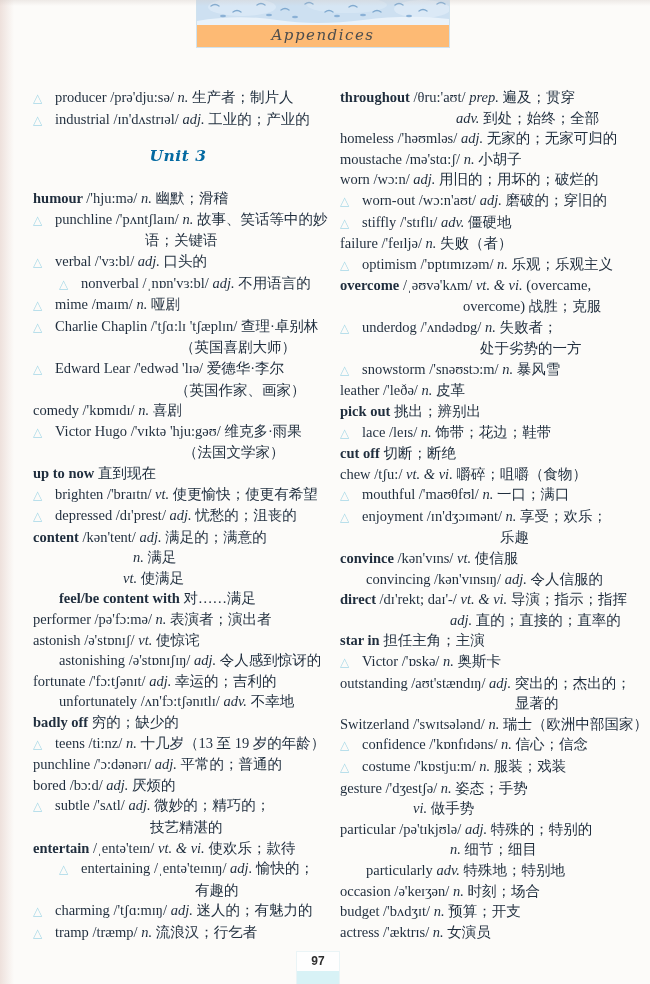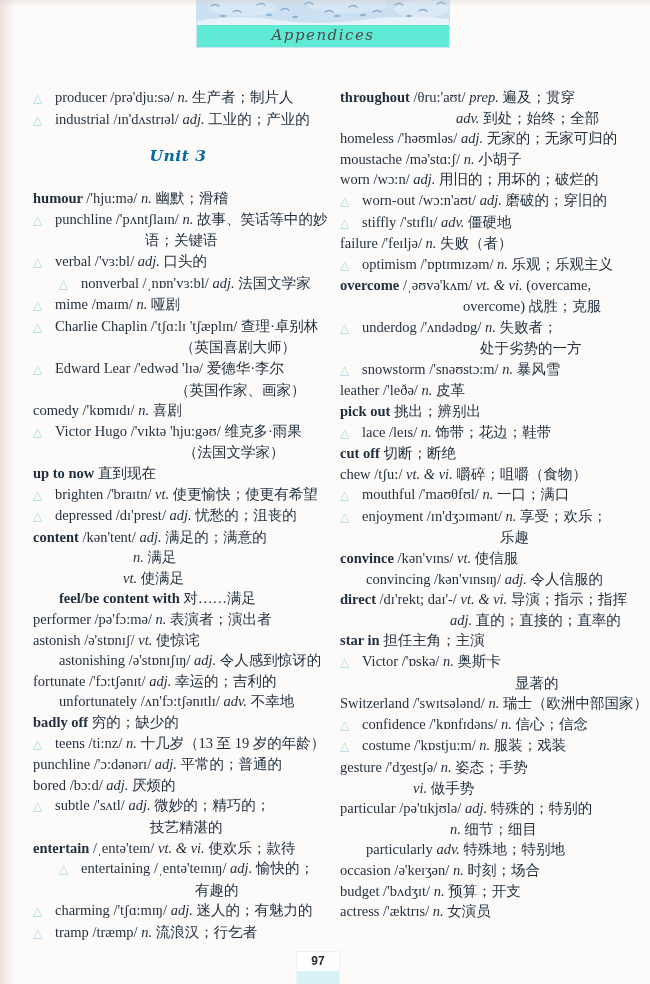--- a/index.html
+++ b/index.html
@@ -4,21 +4,21 @@
 <style>
   html,body{margin:0;padding:0;background:#e9e9e9;}
   .page{position:relative;width:650px;height:984px;background:#fcfbf9;overflow:hidden;
         font-family:"Liberation Serif","DejaVu Serif",serif;color:#1f2d3d;}
   .page::before{content:"";position:absolute;left:0;top:0;bottom:0;width:14px;
         background:linear-gradient(90deg,rgba(226,203,196,.55),rgba(226,203,196,0));pointer-events:none;}
   .page::after{content:"";position:absolute;left:0;top:0;right:0;height:6px;
         background:linear-gradient(180deg,rgba(210,200,195,.35),rgba(210,200,195,0));pointer-events:none;}
 
   
-  .banner{position:absolute;left:196px;top:-1px;width:254px;background:#5eead4;
+  .banner{position:absolute;left:196px;top:-1px;width:254px;background:#fdba74;
           border:1px solid #cfe2ef;box-sizing:border-box;}
   .banner-art{height:25px;overflow:hidden;background:#cde0f1;}
   .banner-title{height:22px;line-height:21px;text-align:center;font-style:italic;
           font-size:15px;letter-spacing:1.5px;color:#4d4d4d;font-family:"DejaVu Serif",serif;}
 
   
   .columns{position:absolute;left:33px;top:87px;display:flex;gap:6px;}
   .col{width:301px;}
   .vline{font-size:14.5px;line-height:20.6px;white-space:nowrap;}
   .tri{display:inline-block;width:22px;color:#a6d8e7;font-size:12px;}
@@ -79,21 +79,21 @@
     <div class="col" id="col-left">
         <div class="vline"><span class="tri">△</span><span class="sg-r">producer </span><span class="sg-ph">/prə'dju:sə/ </span><span class="sg-i">n.</span><span class="sg-cn"> 生产者；制片人</span></div>
         <div class="vline"><span class="tri">△</span><span class="sg-r">industrial </span><span class="sg-ph">/ɪn'dʌstrɪəl/ </span><span class="sg-i">adj.</span><span class="sg-cn"> 工业的；产业的</span></div>
         <div class="gap" style="height: 16px;"></div>
         <div class="unit-heading">Unit 3</div>
         <div class="gap" style="height: 22px;"></div>
         <div class="vline"><span class="sg-b">humour </span><span class="sg-ph">/'hju:mə/ </span><span class="sg-i">n.</span><span class="sg-cn"> 幽默；滑稽</span></div>
         <div class="vline"><span class="tri">△</span><span class="sg-r">punchline </span><span class="sg-ph">/'pʌntʃlaɪn/ </span><span class="sg-i">n.</span><span class="sg-cn"> 故事、笑话等中的妙</span></div>
         <div class="vline" style="padding-left: 112px;"><span class="sg-cn">语；关键语</span></div>
         <div class="vline"><span class="tri">△</span><span class="sg-r">verbal </span><span class="sg-ph">/'vɜ:bl/ </span><span class="sg-i">adj.</span><span class="sg-cn"> 口头的</span></div>
-        <div class="vline" style="padding-left: 26px;"><span class="tri">△</span><span class="sg-r">nonverbal </span><span class="sg-ph">/ˌnɒn'vɜ:bl/ </span><span class="sg-i">adj.</span><span class="sg-cn"> 法国文学家</span></div>
+        <div class="vline" style="padding-left: 26px;"><span class="tri">△</span><span class="sg-r">nonverbal </span><span class="sg-ph">/ˌnɒn'vɜ:bl/ </span><span class="sg-i">adj.</span><span class="sg-cn"> 不用语言的</span></div>
         <div class="vline"><span class="tri">△</span><span class="sg-r">mime </span><span class="sg-ph">/maɪm/ </span><span class="sg-i">n.</span><span class="sg-cn"> 哑剧</span></div>
         <div class="vline"><span class="tri">△</span><span class="sg-r">Charlie Chaplin </span><span class="sg-ph">/'tʃɑ:lɪ 'tʃæplɪn/ </span><span class="sg-cn">查理·卓别林</span></div>
         <div class="vline" style="padding-left: 147px;"><span class="sg-cn">（英国喜剧大师）</span></div>
         <div class="vline"><span class="tri">△</span><span class="sg-r">Edward Lear </span><span class="sg-ph">/'edwəd 'lɪə/ </span><span class="sg-cn">爱德华·李尔</span></div>
         <div class="vline" style="padding-left: 142px;"><span class="sg-cn">（英国作家、画家）</span></div>
         <div class="vline"><span class="sg-r">comedy </span><span class="sg-ph">/'kɒmɪdɪ/ </span><span class="sg-i">n.</span><span class="sg-cn"> 喜剧</span></div>
         <div class="vline"><span class="tri">△</span><span class="sg-r">Victor Hugo </span><span class="sg-ph">/'vɪktə 'hju:gəʊ/ </span><span class="sg-cn">维克多·雨果</span></div>
         <div class="vline" style="padding-left: 150px;"><span class="sg-cn">（法国文学家）</span></div>
         <div class="vline"><span class="sg-b">up to now </span><span class="sg-cn">直到现在</span></div>
         <div class="vline"><span class="tri">△</span><span class="sg-r">brighten </span><span class="sg-ph">/'braɪtn/ </span><span class="sg-i">vt.</span><span class="sg-cn"> 使更愉快；使更有希望</span></div>
@@ -141,20 +141,21 @@
         <div class="vline"><span class="sg-r">chew </span><span class="sg-ph">/tʃu:/ </span><span class="sg-i">vt. &amp; vi.</span><span class="sg-cn"> 嚼碎；咀嚼（食物）</span></div>
         <div class="vline"><span class="tri">△</span><span class="sg-r">mouthful </span><span class="sg-ph">/'maʊθfʊl/ </span><span class="sg-i">n.</span><span class="sg-cn"> 一口；满口</span></div>
         <div class="vline"><span class="tri">△</span><span class="sg-r">enjoyment </span><span class="sg-ph">/ɪn'dʒɔɪmənt/ </span><span class="sg-i">n.</span><span class="sg-cn"> 享受；欢乐；</span></div>
         <div class="vline" style="padding-left: 160px;"><span class="sg-cn">乐趣</span></div>
         <div class="vline"><span class="sg-b">convince </span><span class="sg-ph">/kən'vɪns/ </span><span class="sg-i">vt.</span><span class="sg-cn"> 使信服</span></div>
         <div class="vline" style="padding-left: 26px;"><span class="sg-r">convincing </span><span class="sg-ph">/kən'vɪnsɪŋ/ </span><span class="sg-i">adj.</span><span class="sg-cn"> 令人信服的</span></div>
         <div class="vline"><span class="sg-b">direct </span><span class="sg-ph">/dɪ'rekt; daɪ'-/ </span><span class="sg-i">vt. &amp; vi.</span><span class="sg-cn"> 导演；指示；指挥</span></div>
         <div class="vline" style="padding-left: 110px;"><span class="sg-i">adj.</span><span class="sg-cn"> 直的；直接的；直率的</span></div>
         <div class="vline"><span class="sg-b">star in </span><span class="sg-cn">担任主角；主演</span></div>
         <div class="vline"><span class="tri">△</span><span class="sg-r">Victor </span><span class="sg-ph">/'ɒskə/ </span><span class="sg-i">n.</span><span class="sg-cn"> 奥斯卡</span></div>
+        <div class="vline"><span class="sg-r">outstanding </span><span class="sg-ph">/aʊt'stændɪŋ/ </span><span class="sg-i">adj.</span><span class="sg-cn"> 突出的；杰出的；</span></div>
         <div class="vline" style="padding-left: 175px;"><span class="sg-cn">显著的</span></div>
         <div class="vline"><span class="sg-r">Switzerland </span><span class="sg-ph">/'swɪtsələnd/ </span><span class="sg-i">n.</span><span class="sg-cn"> 瑞士（欧洲中部国家）</span></div>
         <div class="vline"><span class="tri">△</span><span class="sg-r">confidence </span><span class="sg-ph">/'kɒnfɪdəns/ </span><span class="sg-i">n.</span><span class="sg-cn"> 信心；信念</span></div>
         <div class="vline"><span class="tri">△</span><span class="sg-r">costume </span><span class="sg-ph">/'kɒstju:m/ </span><span class="sg-i">n.</span><span class="sg-cn"> 服装；戏装</span></div>
         <div class="vline"><span class="sg-r">gesture </span><span class="sg-ph">/'dʒestʃə/ </span><span class="sg-i">n.</span><span class="sg-cn"> 姿态；手势</span></div>
         <div class="vline" style="padding-left: 73px;"><span class="sg-i">vi.</span><span class="sg-cn"> 做手势</span></div>
         <div class="vline"><span class="sg-r">particular </span><span class="sg-ph">/pə'tɪkjʊlə/ </span><span class="sg-i">adj.</span><span class="sg-cn"> 特殊的；特别的</span></div>
         <div class="vline" style="padding-left: 110px;"><span class="sg-i">n.</span><span class="sg-cn"> 细节；细目</span></div>
         <div class="vline" style="padding-left: 26px;"><span class="sg-r">particularly </span><span class="sg-i">adv.</span><span class="sg-cn"> 特殊地；特别地</span></div>
         <div class="vline"><span class="sg-r">occasion </span><span class="sg-ph">/ə'keɪʒən/ </span><span class="sg-i">n.</span><span class="sg-cn"> 时刻；场合</span></div>

